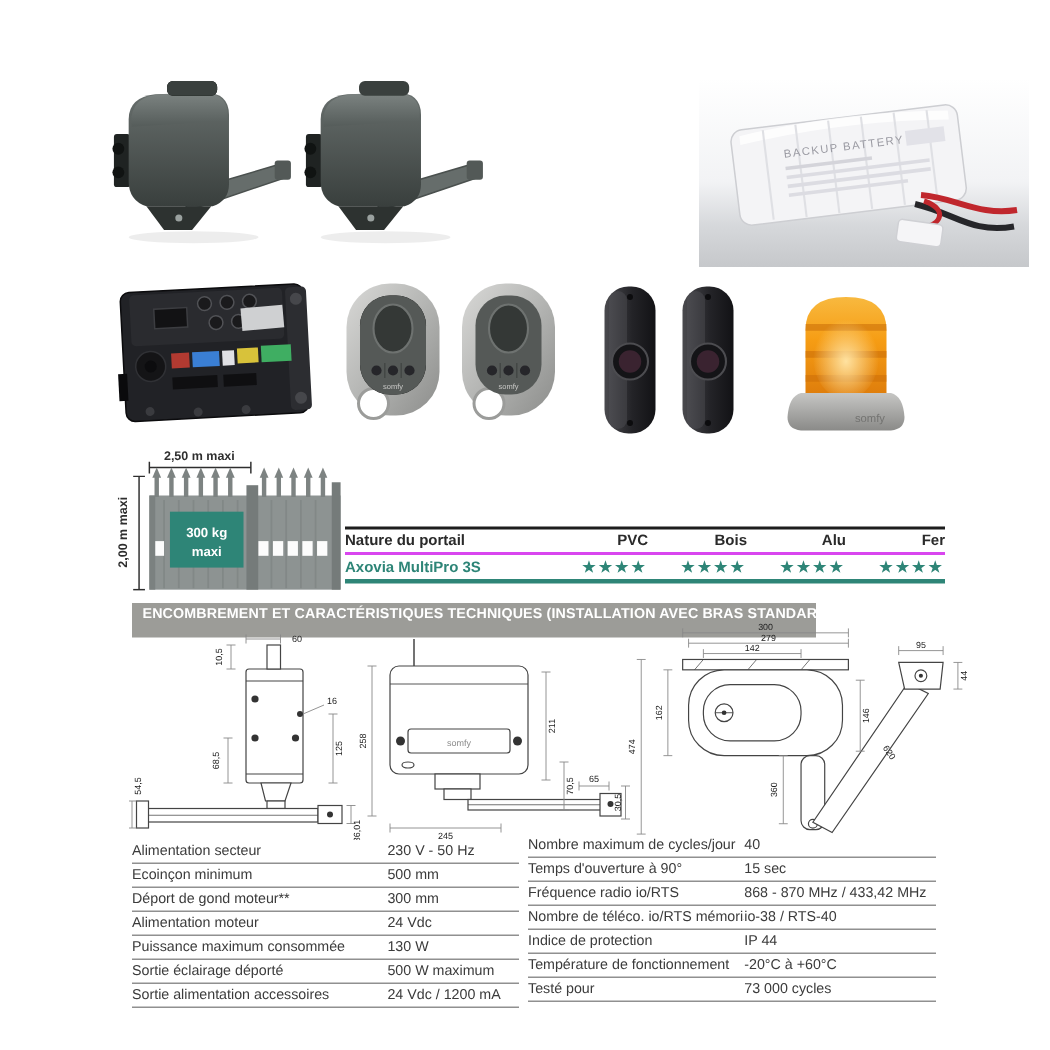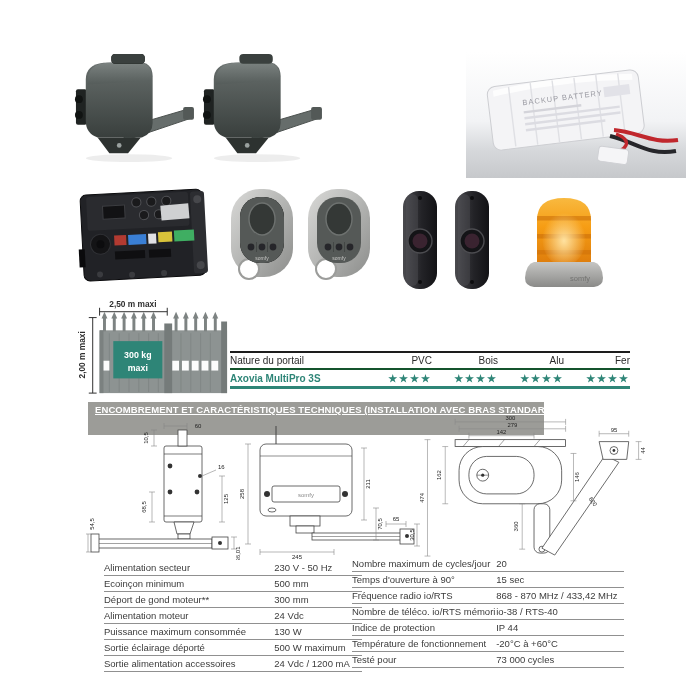--- a/index.html
+++ b/index.html
@@ -4,34 +4,34 @@
 <style>
   html,body{margin:0;padding:0;background:#fff;}
   .page{position:relative;width:700px;height:700px;background:#fff;outline:1px solid #dcdcdc;
         font-family:"Liberation Sans",sans-serif;overflow:hidden;}
   .abs{position:absolute;}
   svg text{font-family:"Liberation Sans",sans-serif;}
 
   
   .compat{left:230px;top:351px;width:400px;font-size:10px;}
   .compat-row{display:flex;align-items:center;height:19px;box-sizing:border-box;}
-  .compat-head{border-top:2px solid #1d1d1d;border-bottom:2px solid #14532d;font-weight:normal;color:#2a2a2a;}
+  .compat-head{border-top:2px solid #1d1d1d;border-bottom:2px solid #d946ef;font-weight:bold;color:#2a2a2a;}
   .compat-body{border-bottom:3px solid #2e8577;color:#2e8577;font-weight:bold;}
   .c0{width:34%;}
   .c{flex:1;text-align:right;}
   .stars{letter-spacing:2px;font-size:10px;}
 
   
-  .section-bar{left:88px;top:402px;width:456px;height:33px;background:#9c9c98;color:#fff;
+  .section-bar{left:88px;top:402px;width:456px;height:23px;background:#9c9c98;color:#fff;
                font-weight:bold;font-size:9.5px;line-height:16px;padding-left:7px;box-sizing:border-box;
-               letter-spacing:.1px;white-space:nowrap;text-decoration:underline;}
+               letter-spacing:.1px;white-space:nowrap;}
 
   
   .specs{font-size:9.5px;color:#3b3b3b;}
-  .specs-left{left:104px;top:560px;width:258px;}
+  .specs-left{left:88px;top:560px;width:258px;}
   .specs-right{left:352px;top:556px;width:272px;}
   .spec-row{display:flex;height:15px;line-height:15px;border-bottom:1px solid #909090;}
   .spec-label{flex:1;white-space:nowrap;overflow:hidden;}
   .spec-value{text-align:left;white-space:nowrap;}
   .specs-left .spec-value{width:34%;}
   .specs-right .spec-value{width:47%;}
 
   .dim{font-size:6px;fill:#222;}
   .dimline{stroke:#888;stroke-width:.6;}
   .draw{stroke:#444;stroke-width:.8;fill:#fff;}
@@ -493,21 +493,21 @@
     </div>
     <div class="spec-row">
       <div class="spec-label">Sortie alimentation accessoires</div>
       <div class="spec-value">24 Vdc / 1200 mA</div>
     </div>
   </div>
 
   <div class="abs specs specs-right">
     <div class="spec-row">
       <div class="spec-label">Nombre maximum de cycles/jour</div>
-      <div class="spec-value">20</div>
+      <div class="spec-value">40</div>
     </div>
     <div class="spec-row">
       <div class="spec-label">Temps d'ouverture à 90°</div>
       <div class="spec-value">15 sec</div>
     </div>
     <div class="spec-row">
       <div class="spec-label">Fréquence radio io/RTS</div>
       <div class="spec-value">868 - 870 MHz / 433,42 MHz</div>
     </div>
     <div class="spec-row">

